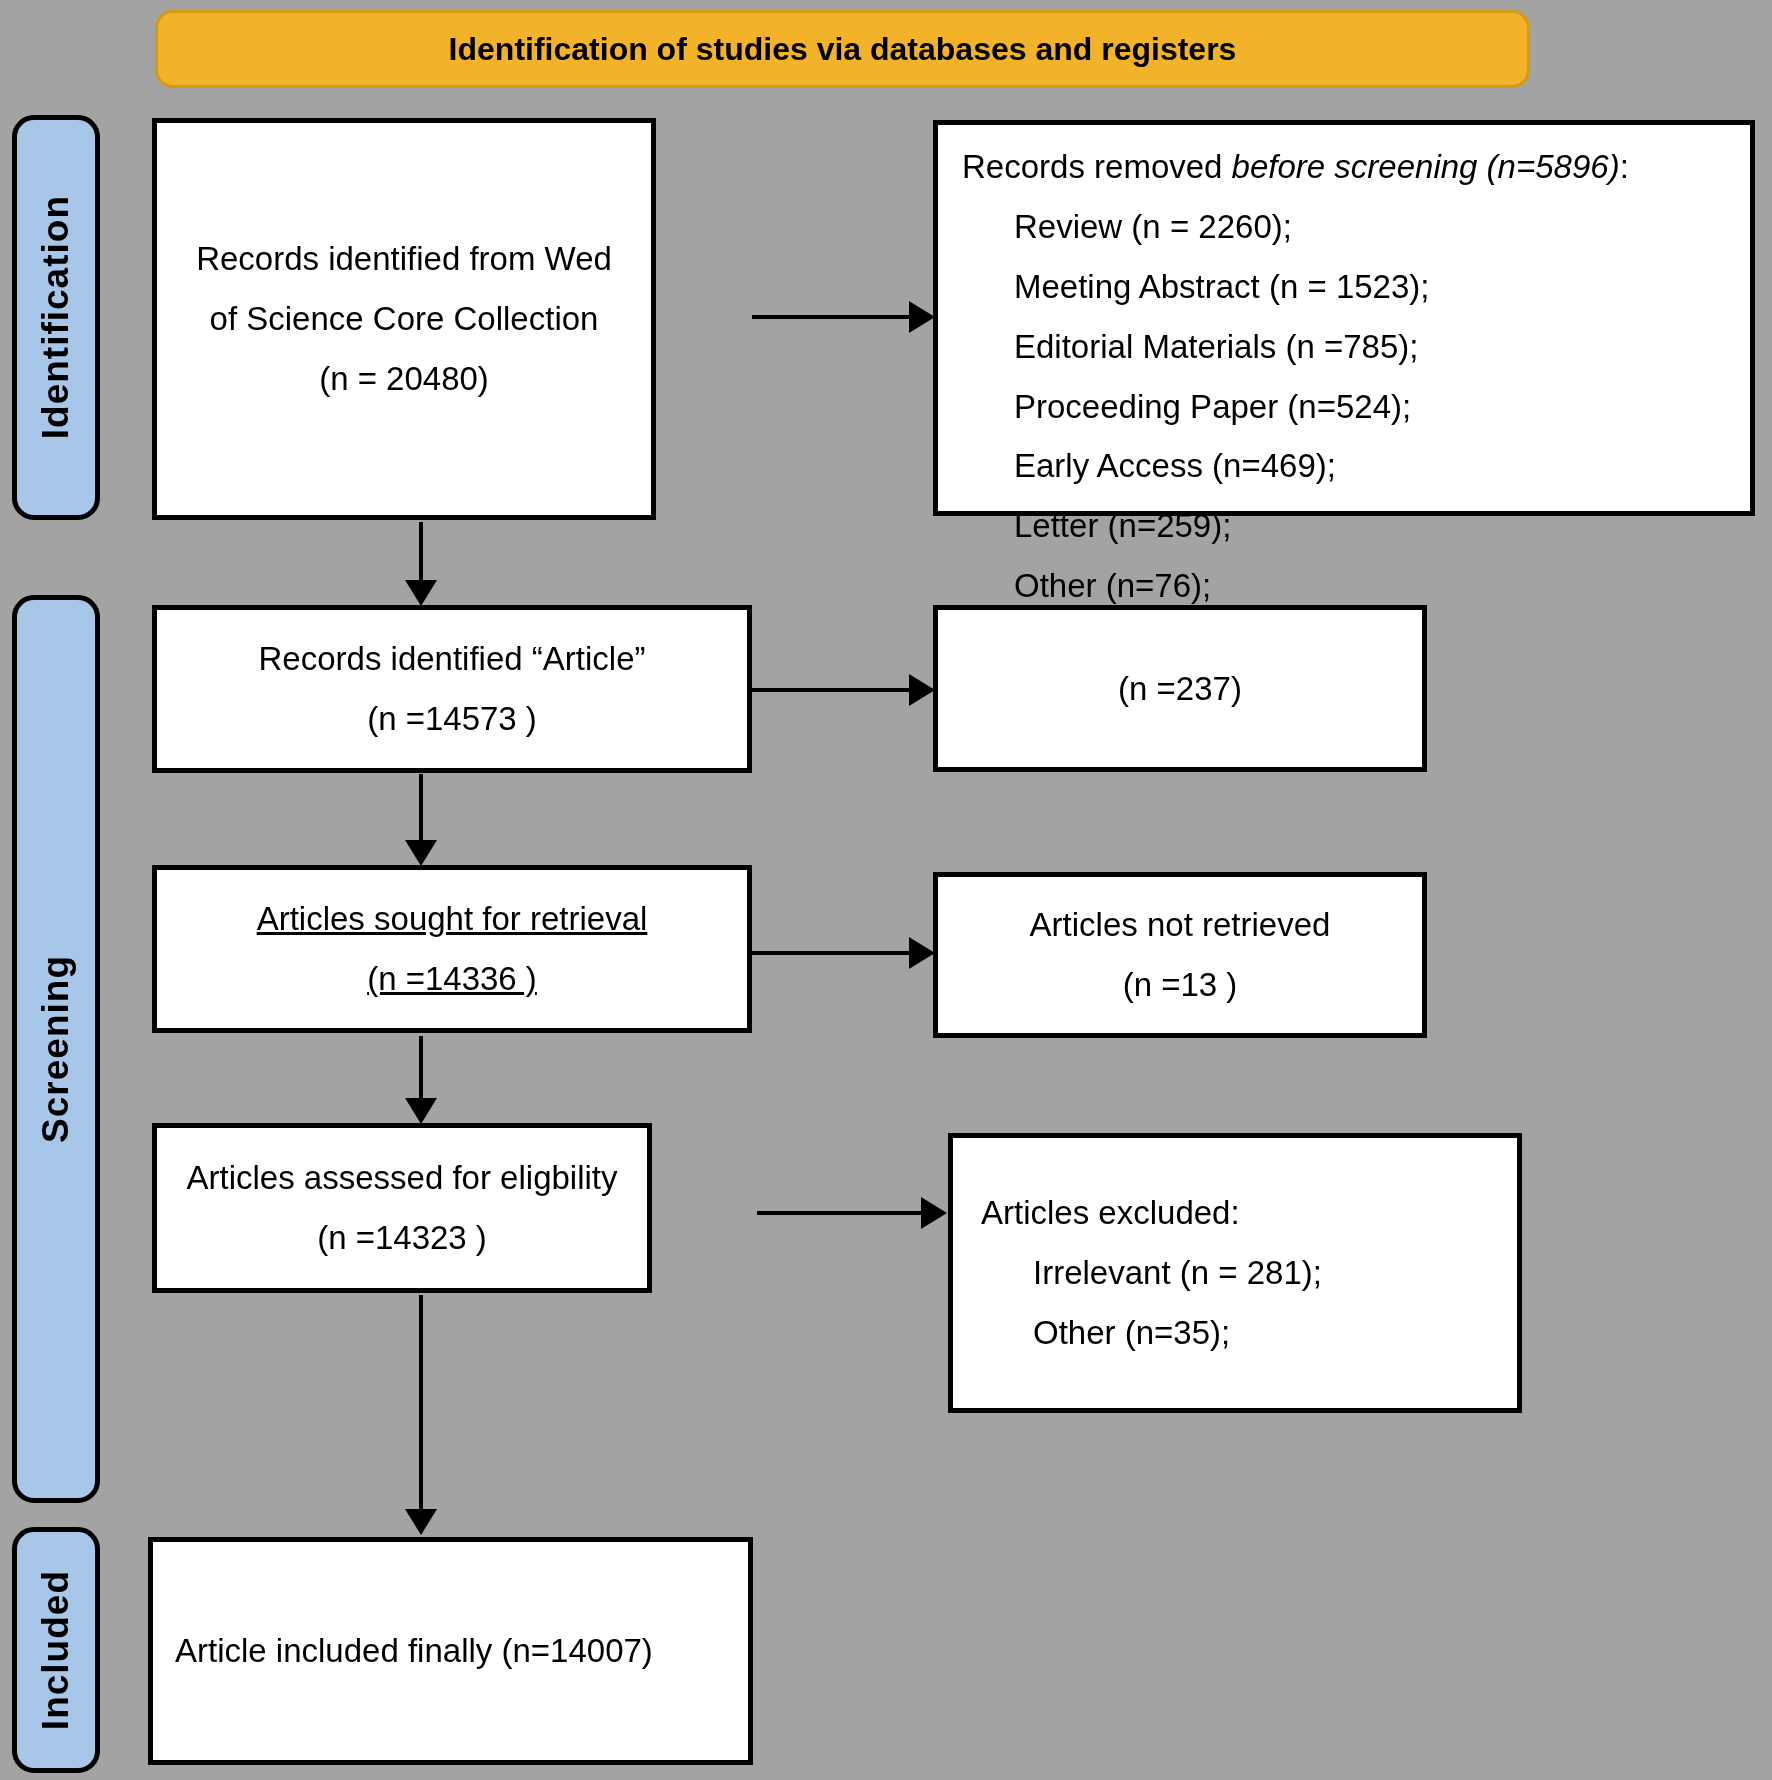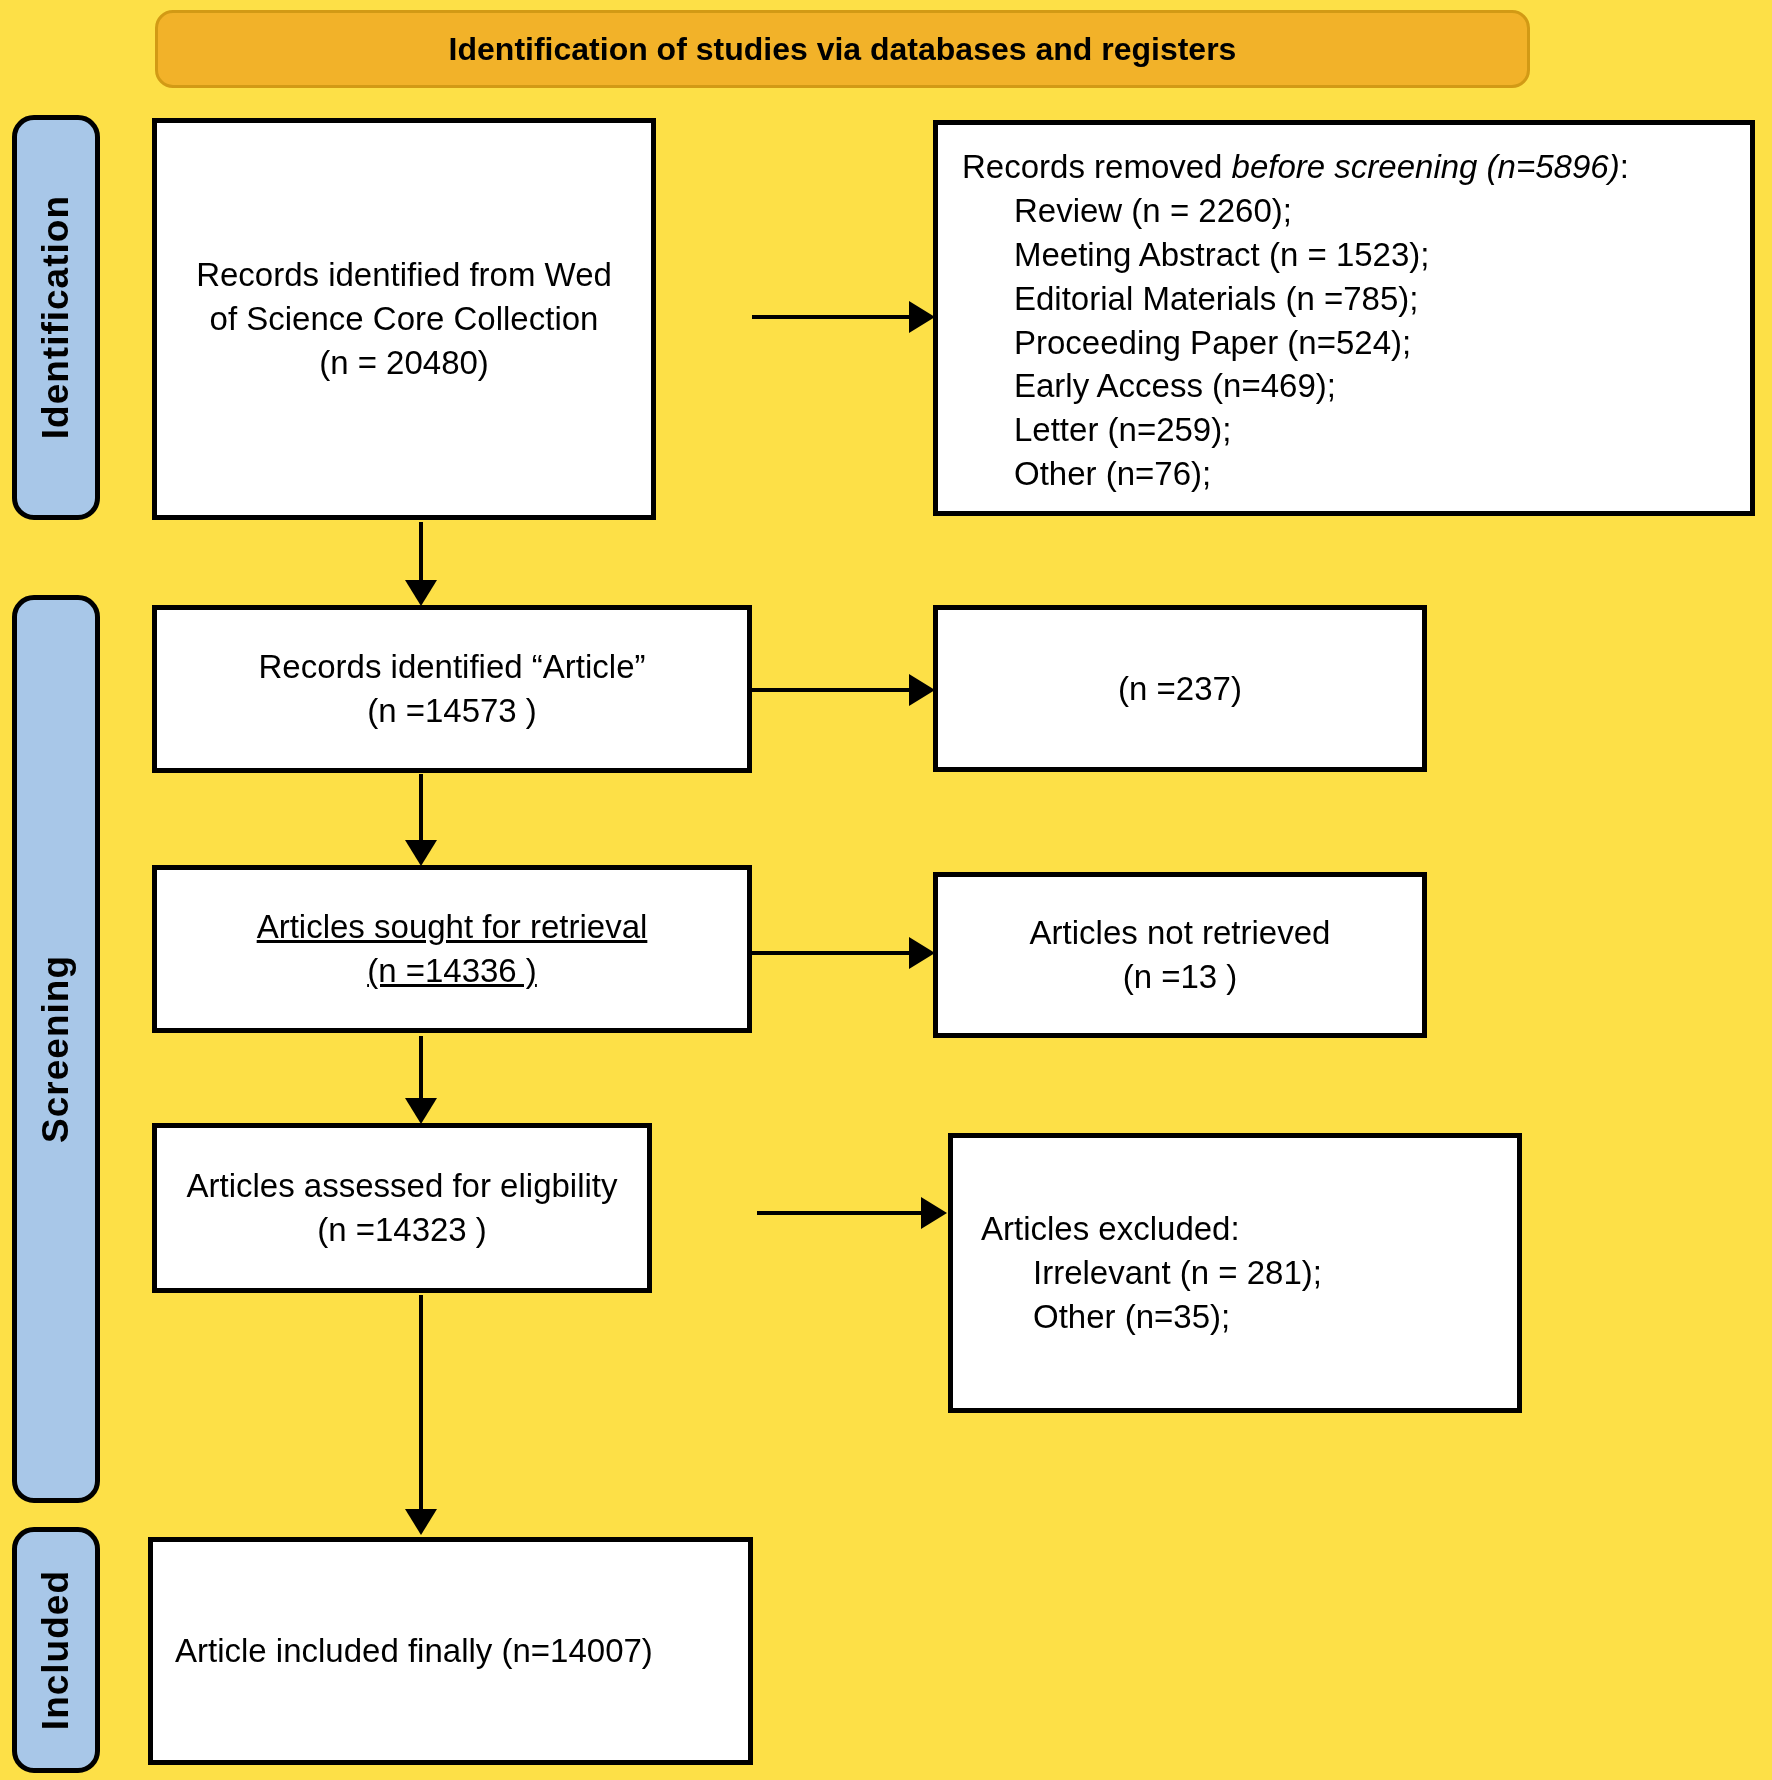--- a/index.html
+++ b/index.html
@@ -1,33 +1,33 @@
 <!DOCTYPE html>
 <html style="--banner-fill: #F2B229; --banner-border: #D29A15; --stage-fill: #A8C7E8; --box-border: #000000; --arrow: #000000;"><head>
 <meta charset="utf-8">
 <style>
   html,body{margin:0;padding:0;background:#ffffff;}
   body{width:1772px;height:1780px;position:relative;font-family:"Liberation Sans", sans-serif;color:#000;}
-  #diagram{position:absolute;left:0;top:0;width:1772px;height:1780px;background:#fde047;}
+  #diagram{position:absolute;left:0;top:0;width:1772px;height:1780px;background:#a3a3a3;}
 
   .banner{position:absolute;left:155px;top:10px;width:1375px;height:78px;
     background:var(--banner-fill,#F2B229);border:3px solid var(--banner-border,#D29A15);
     border-radius:18px;box-sizing:border-box;
     display:flex;align-items:center;justify-content:center;
     font-weight:bold;font-size:32px;}
 
   .stage{position:absolute;left:12px;width:88px;background:var(--stage-fill,#A8C7E8);
     border:5px solid #000;border-radius:22px;box-sizing:border-box;
     display:flex;align-items:center;justify-content:center;}
   .stage span{writing-mode:vertical-rl;transform:rotate(180deg);
     font-weight:bold;font-size:37px;letter-spacing:1px;white-space:nowrap;}
 
   .fbox{position:absolute;background:#fff;border:5px solid var(--box-border,#000);
     box-sizing:border-box;font-size:33px;line-height:1.33;
-    display:flex;flex-direction:column;justify-content:center;align-items:center;text-align:center;}
+    display:flex;flex-direction:column;justify-content:center;align-items:center;text-align:center;gap:16px;}
   .fbox.topleft{justify-content:flex-start;align-items:flex-start;text-align:left;
     padding:20px 14px 10px 24px;}
   .fbox.centerleft{justify-content:center;align-items:flex-start;text-align:left;
     padding-left:28px;padding-right:10px;}
   .fbox.midleft{justify-content:center;align-items:flex-start;text-align:left;
     padding-left:22px;padding-right:10px;}
   .indent{margin-left:52px;}
   .em{font-style:italic;}
 
   .harrow{position:absolute;height:32px;}

